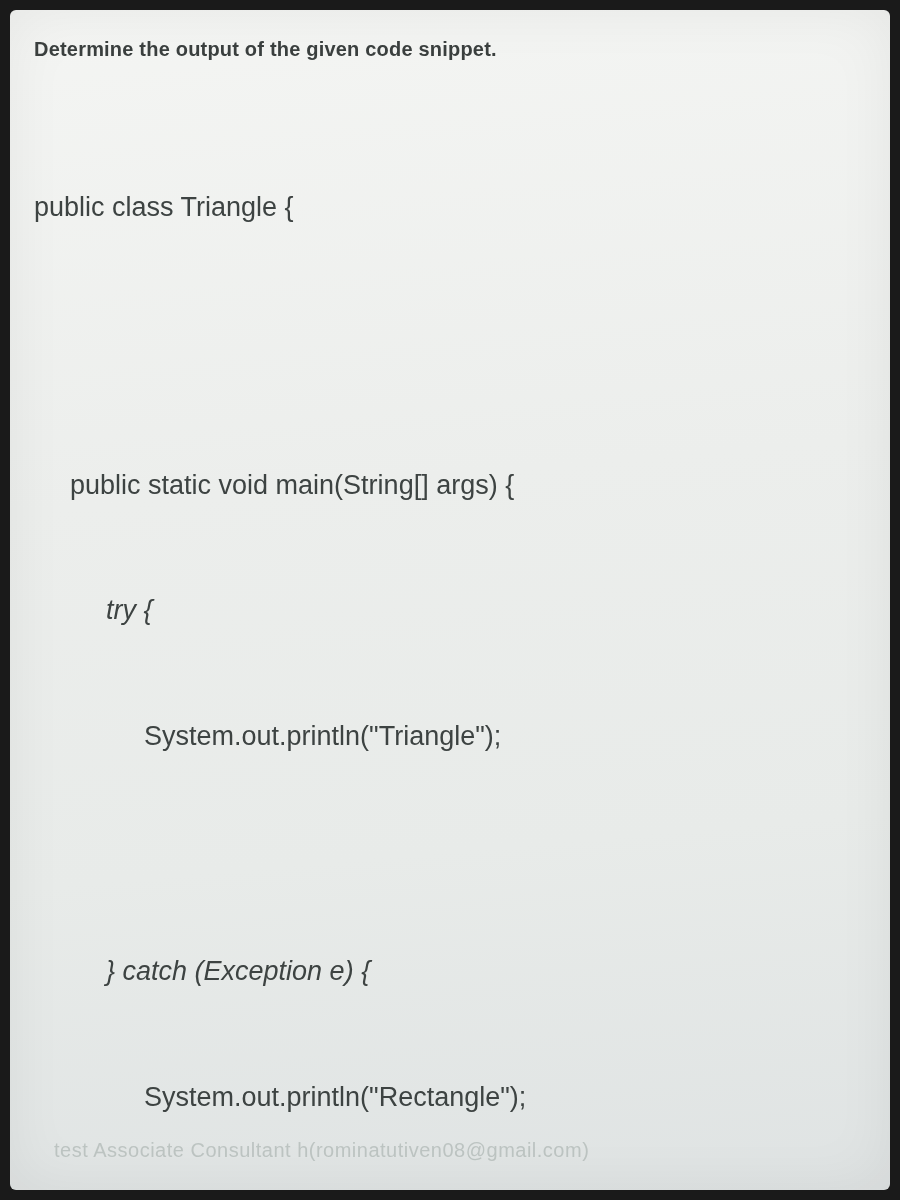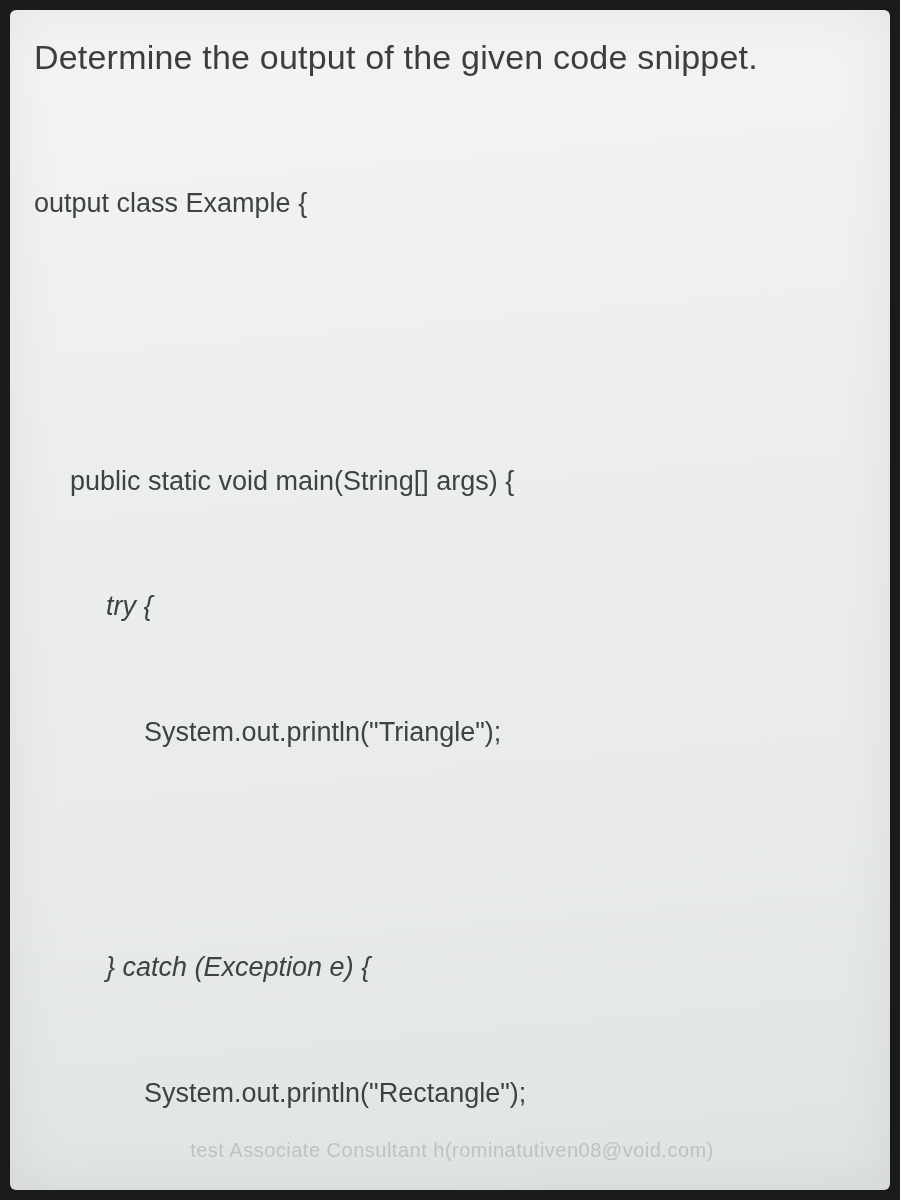--- a/index.html
+++ b/index.html
@@ -21,24 +21,24 @@
     background: linear-gradient(175deg, #f4f5f3 0%, #eceeec 40%, #e8ebe9 70%, #dfe3e3 100%);
     border-radius: 6px;
     box-sizing: border-box;
     padding: 28px 24px 20px 24px;
     font-family: -apple-system, "Segoe UI", Arial, sans-serif;
     color: #3e4443;
     position: relative;
     box-shadow: inset 0 0 60px rgba(0,0,0,0.06);
   }
   .heading {
-    font-size: 34px;
-    font-weight: 400;
+    font-size: 20px;
+    font-weight: 700;
     letter-spacing: 0.2px;
-    margin-bottom: 22px;
+    margin-bottom: 42px;
     color: #3a3f3e;
   }
   .code {
     font-family: -apple-system, "Segoe UI", Arial, sans-serif;
     font-size: 27px;
     line-height: 1.55;
     white-space: pre;
     color: #3d4342;
     font-weight: 400;
   }
@@ -47,47 +47,47 @@
   .i3 { padding-left: 110px; }
   .watermark {
     position: absolute;
     bottom: 28px;
     left: 44px;
     right: 40px;
     font-size: 20px;
     color: rgba(120,135,130,0.35);
     letter-spacing: 0.5px;
     display: flex;
-    justify-content: center;
+    justify-content: flex-start;
   }
   .watermark .wm-right {
     color: rgba(120,135,130,0.35);
   }
 </style>
 </head>
 <body>
 
 <div class="screen">
   <div class="heading">Determine the output of the given code snippet.</div>
 
   <div class="code">
-    <div>output class Example {</div>
+    <div>public class Triangle {</div>
     <div style="height:26px"></div>
     <div class="i1">public static void main(String[] args) {</div>
     <div class="i2">try {</div>
     <div class="i3">System.out.println("Triangle");</div>
     <div style="height:26px"></div>
     <div class="i2">} catch (Exception e) {</div>
     <div class="i3">System.out.println("Rectangle");</div>
     
     
     
     
     
     
     
   </div>
 
   <div class="watermark">
     <span>test Associate Consultant h</span>
-    <span class="wm-right">(rominatutiven08@void.com)</span>
+    <span class="wm-right">(rominatutiven08@gmail.com)</span>
   </div>
 </div>
 
 </body></html>

